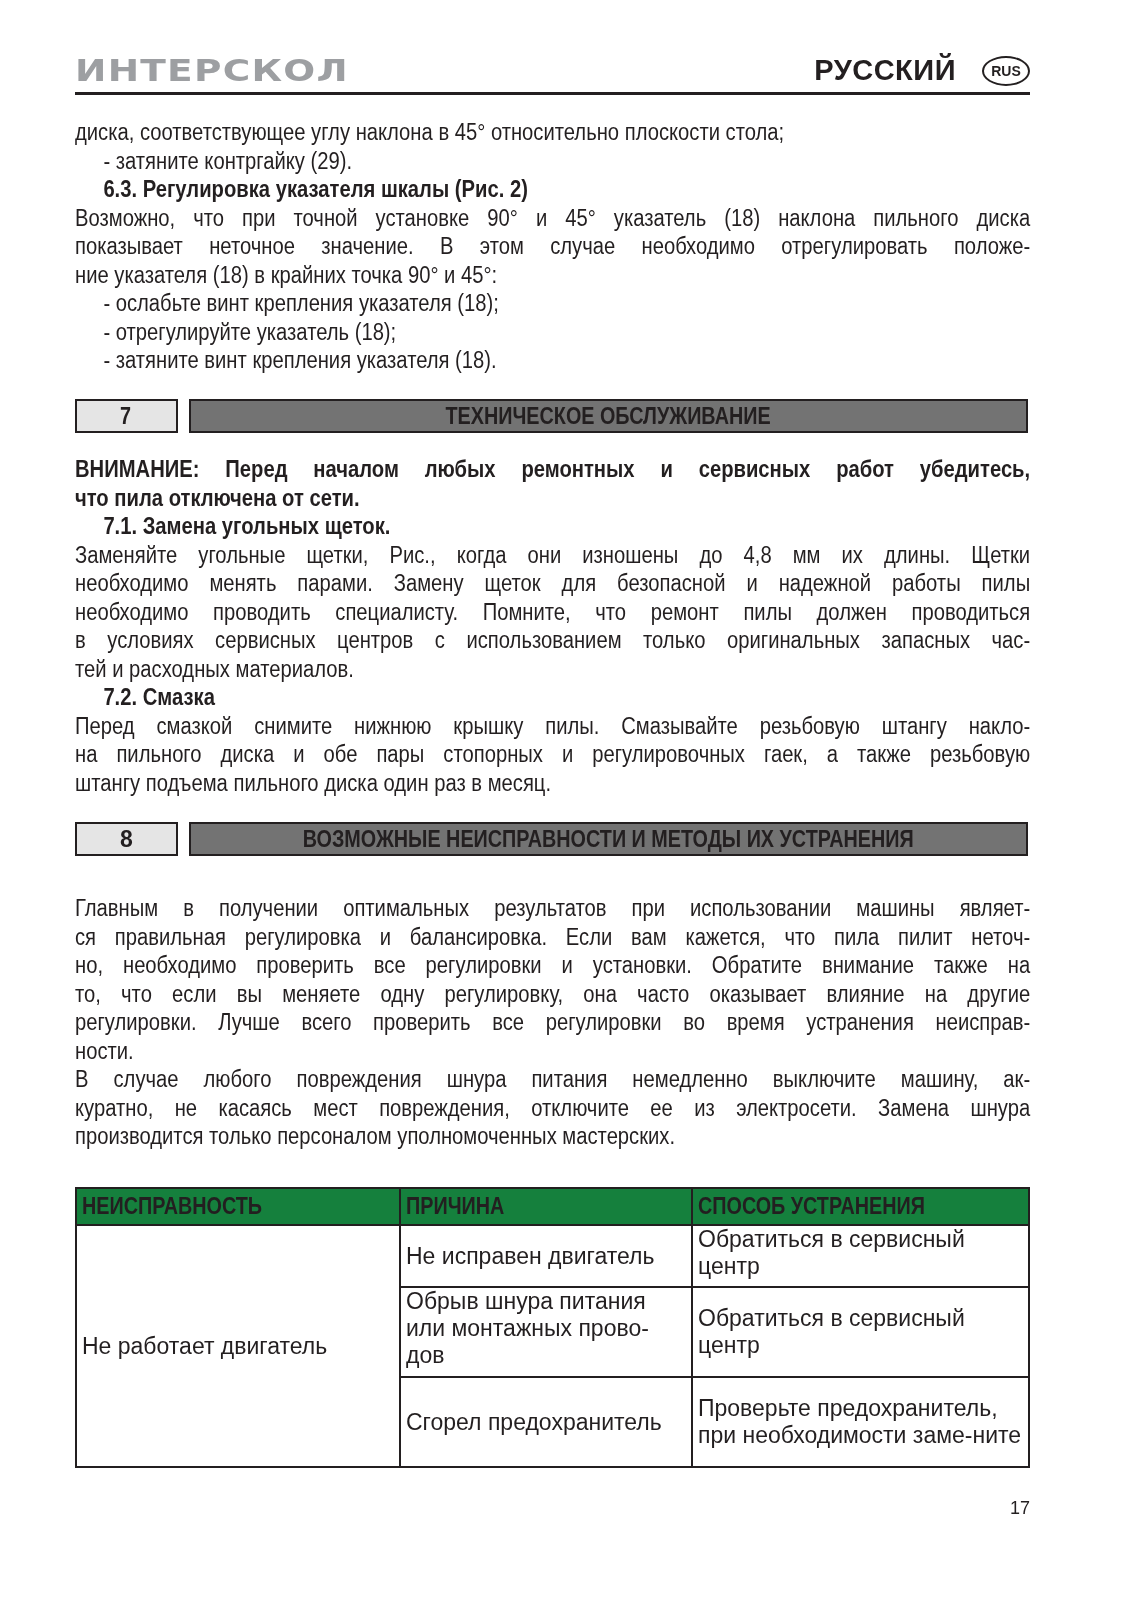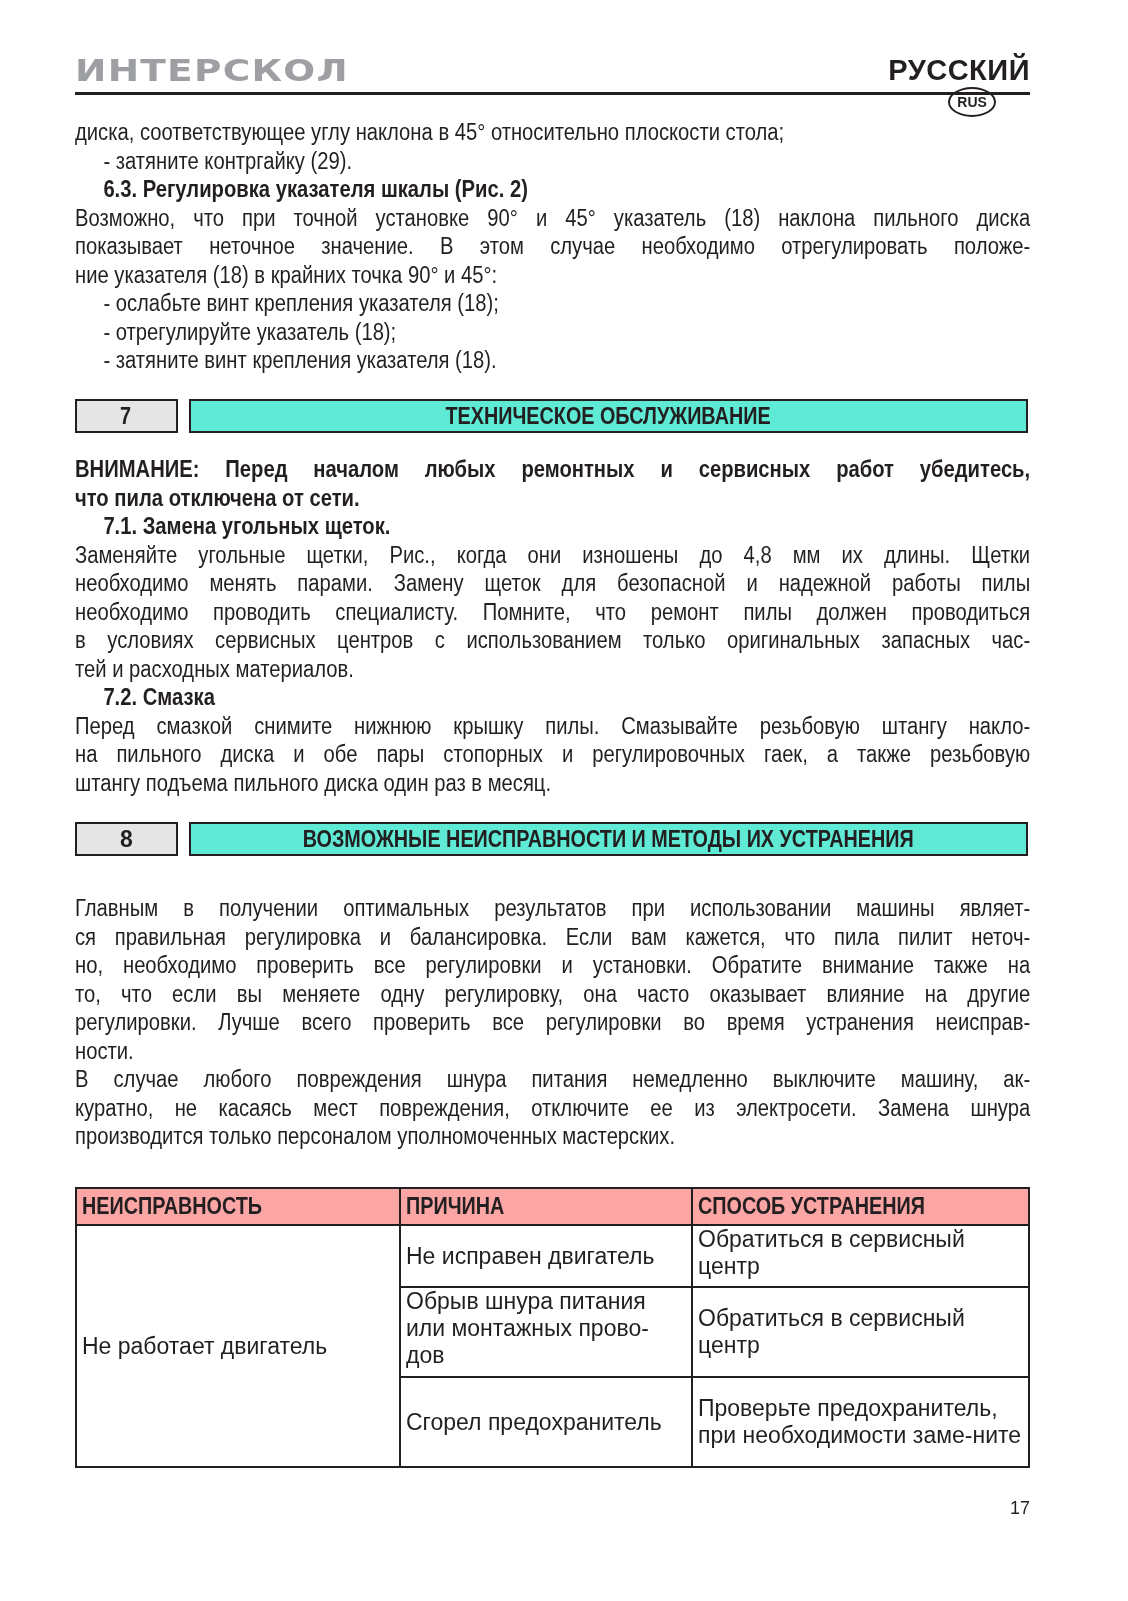--- a/index.html
+++ b/index.html
@@ -10,21 +10,21 @@
   }
 
   
   .header { position: absolute; left: 75px; top: 50px; width: 955px; height: 46px; }
   .logo { position: absolute; left: 0; top: 4px; height: 34px; display: flex; align-items: center; }
   .logo-text {
     font-family: "DejaVu Sans", sans-serif; font-weight: bold; font-size: 30px;
     color: #9d9fa2; letter-spacing: 1px; transform: scaleX(1.25); transform-origin: left center;
     line-height: 34px;
   }
-  .lang { position: absolute; right: 0; top: 4px; display: flex; align-items: center; flex-direction: column; }
+  .lang { position: absolute; right: 0; top: 4px; display: flex; align-items: center; }
   .lang-title { font-weight: bold; font-size: 29px; color: #231f20; letter-spacing: 0.5px; }
   .lang-badge {
     margin-left: 26px; border: 2px solid #231f20; border-radius: 50%;
     width: 44px; height: 26px; display: flex; align-items: center; justify-content: center;
     font-weight: bold; font-size: 14px;
   }
   .header-rule { position: absolute; left: 0; top: 42px; width: 955px; height: 3px; background: #231f20; }
 
   
   .text { position: absolute; left: 75px; width: 955px; font-size: 23.5px; line-height: 28.5px; }
@@ -37,32 +37,32 @@
   
   .sec { position: absolute; left: 75px; width: 955px; height: 34px; }
   .sec-num {
     position: absolute; left: 0; top: 0; width: 99px; height: 30px;
     border: 2px solid #231f20; background: #e5e5e5;
     display: flex; align-items: center; justify-content: center;
     font-weight: bold; font-size: 23px;
   }
   .sec-title {
     position: absolute; left: 114px; top: 0; width: 835px; height: 30px;
-    border: 2px solid #231f20; background: #5eead4;
+    border: 2px solid #231f20; background: #737373;
     display: flex; align-items: center; justify-content: center;
     font-weight: bold; font-size: 23px;
   }
 
   
   .tbl { position: absolute; left: 75px; top: 1187px; width: 955px; border-collapse: collapse; table-layout: fixed; }
   .tbl td, .tbl th {
     border: 2px solid #231f20; padding: 0 5px; vertical-align: middle; text-align: left;
     font-size: 23px; line-height: 27px; font-weight: normal;
   }
-  .tbl th { background: #fca5a5; font-weight: bold; height: 35px; }
+  .tbl th { background: #15803d; font-weight: bold; height: 35px; }
   .tbl .c1 { width: 312px; }
   .tbl .c2 { width: 280px; }
   .tbl td.cell-top { vertical-align: top; }
 
   .page-num { position: absolute; right: 98px; top: 1498px; font-size: 18px; text-align: right; }
 </style>
 </head>
 <body>
 
 <div class="header">

